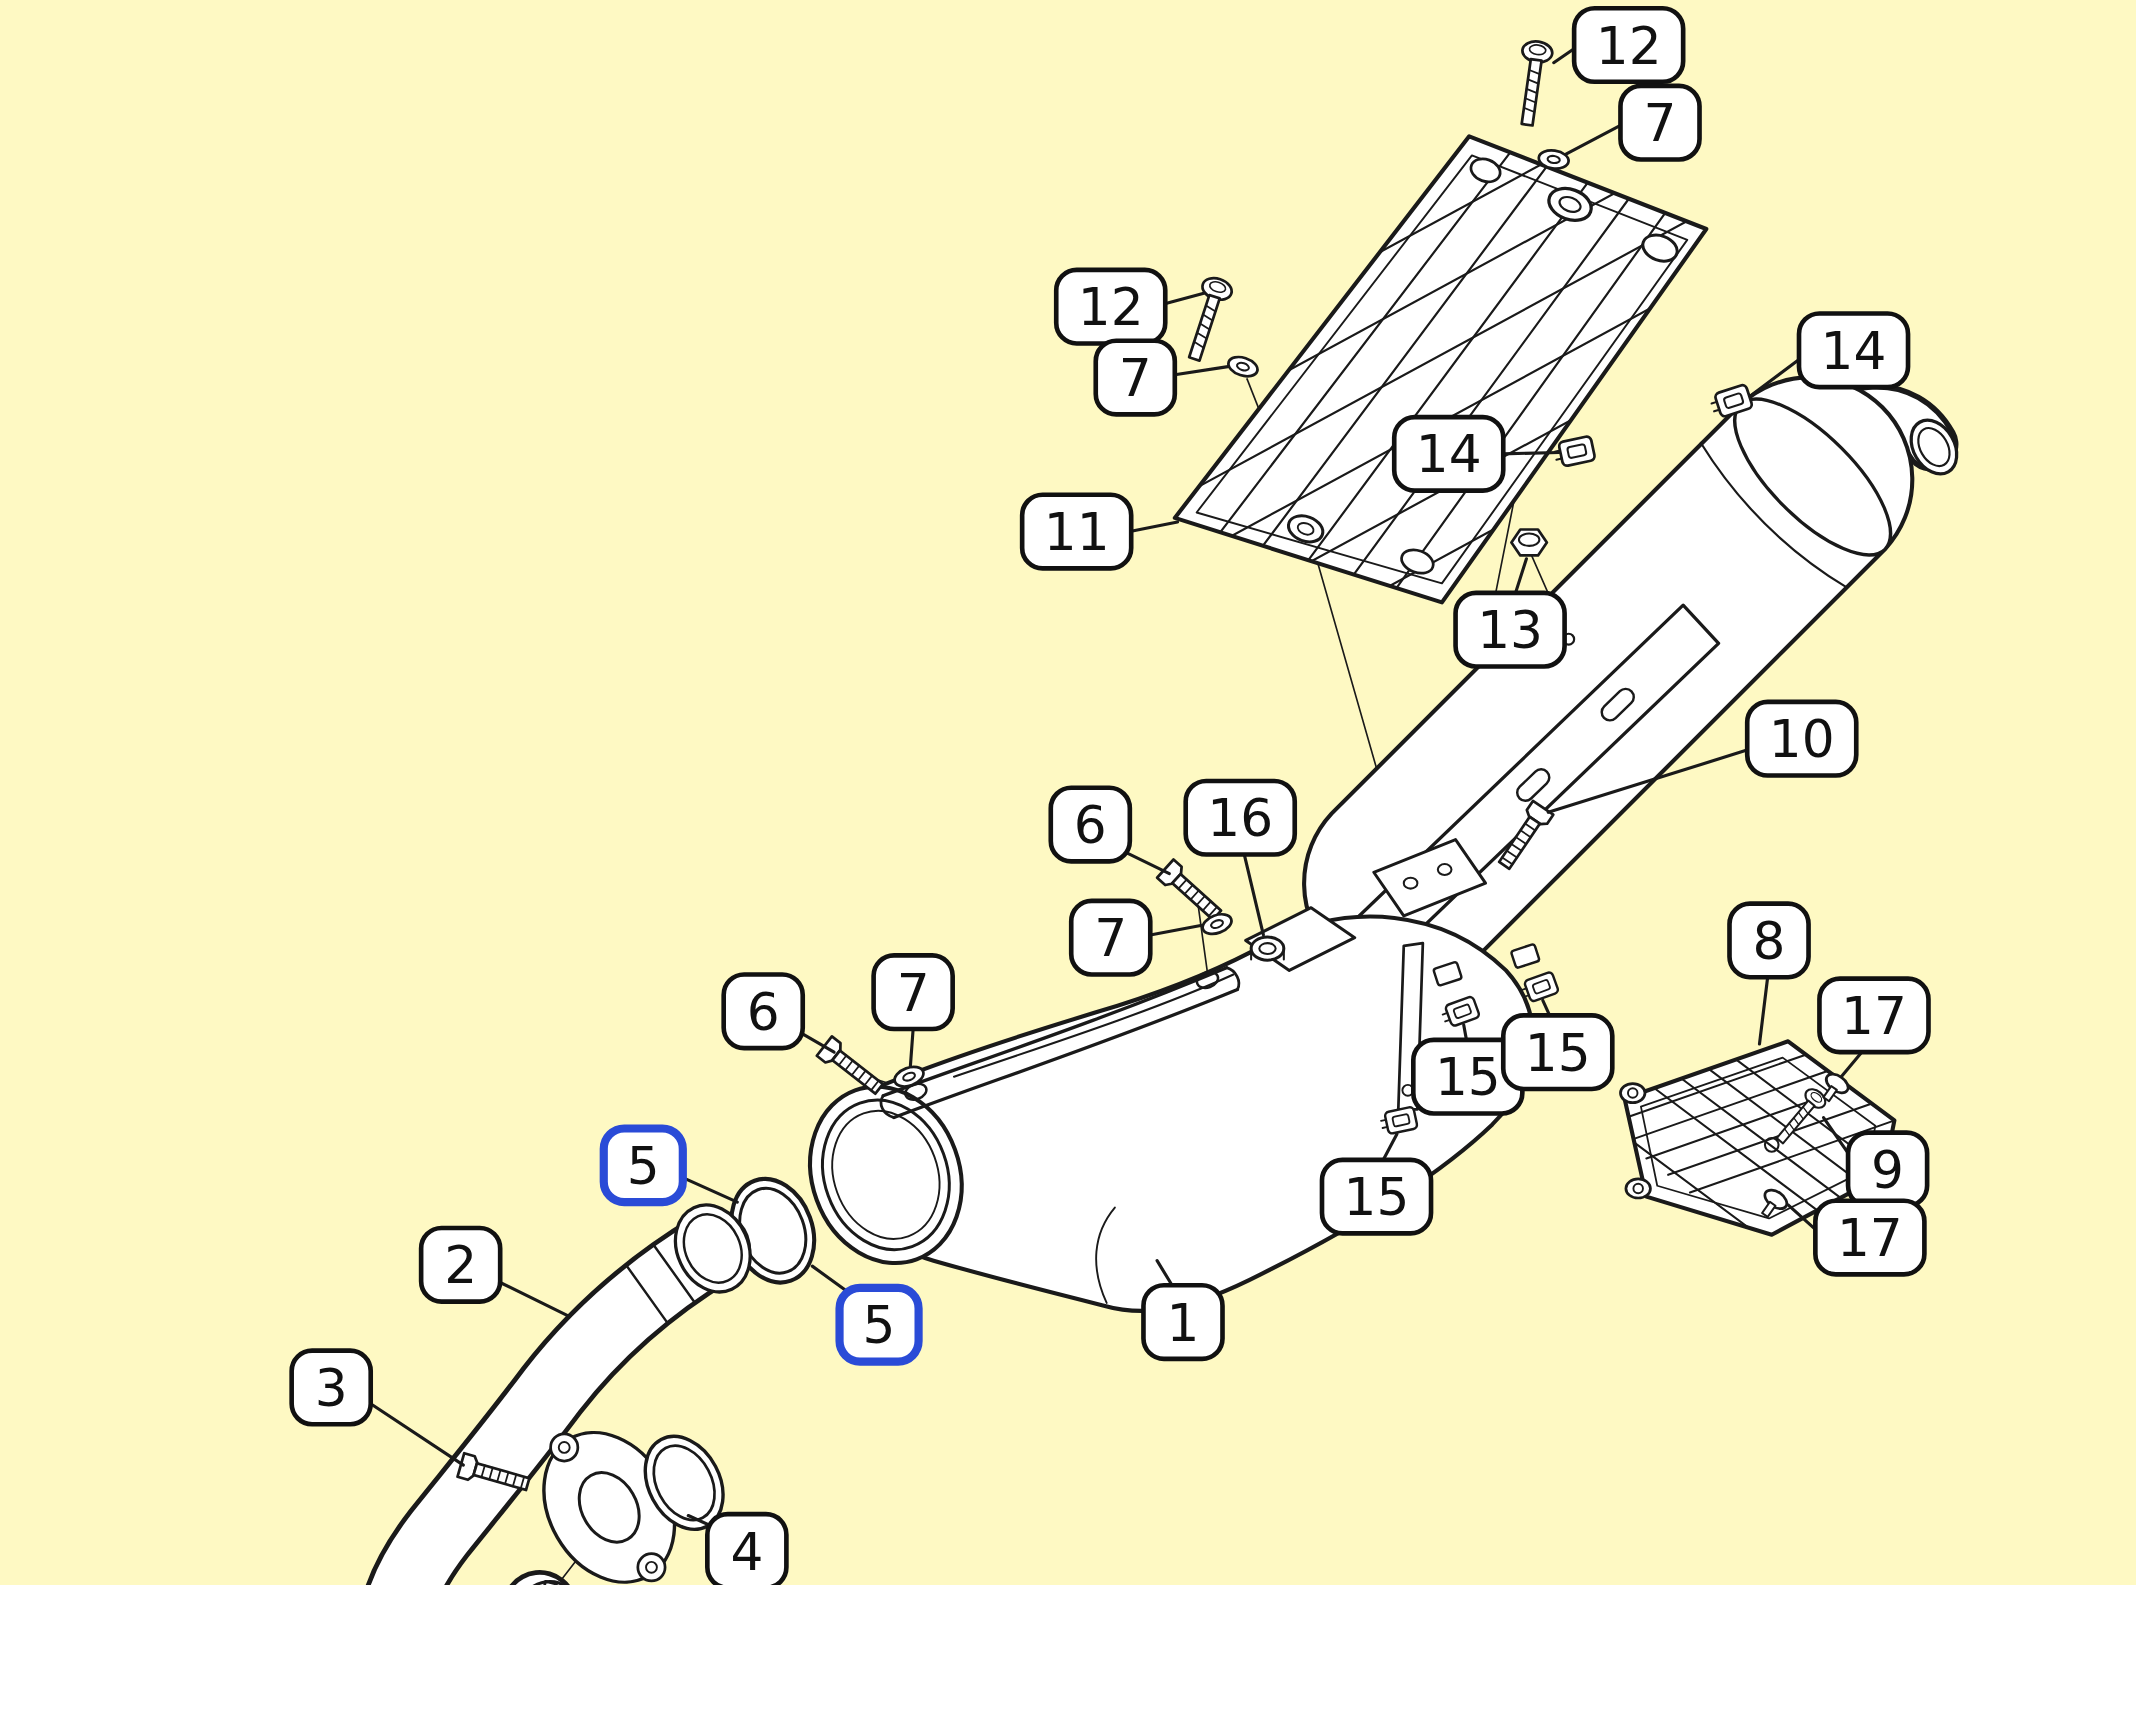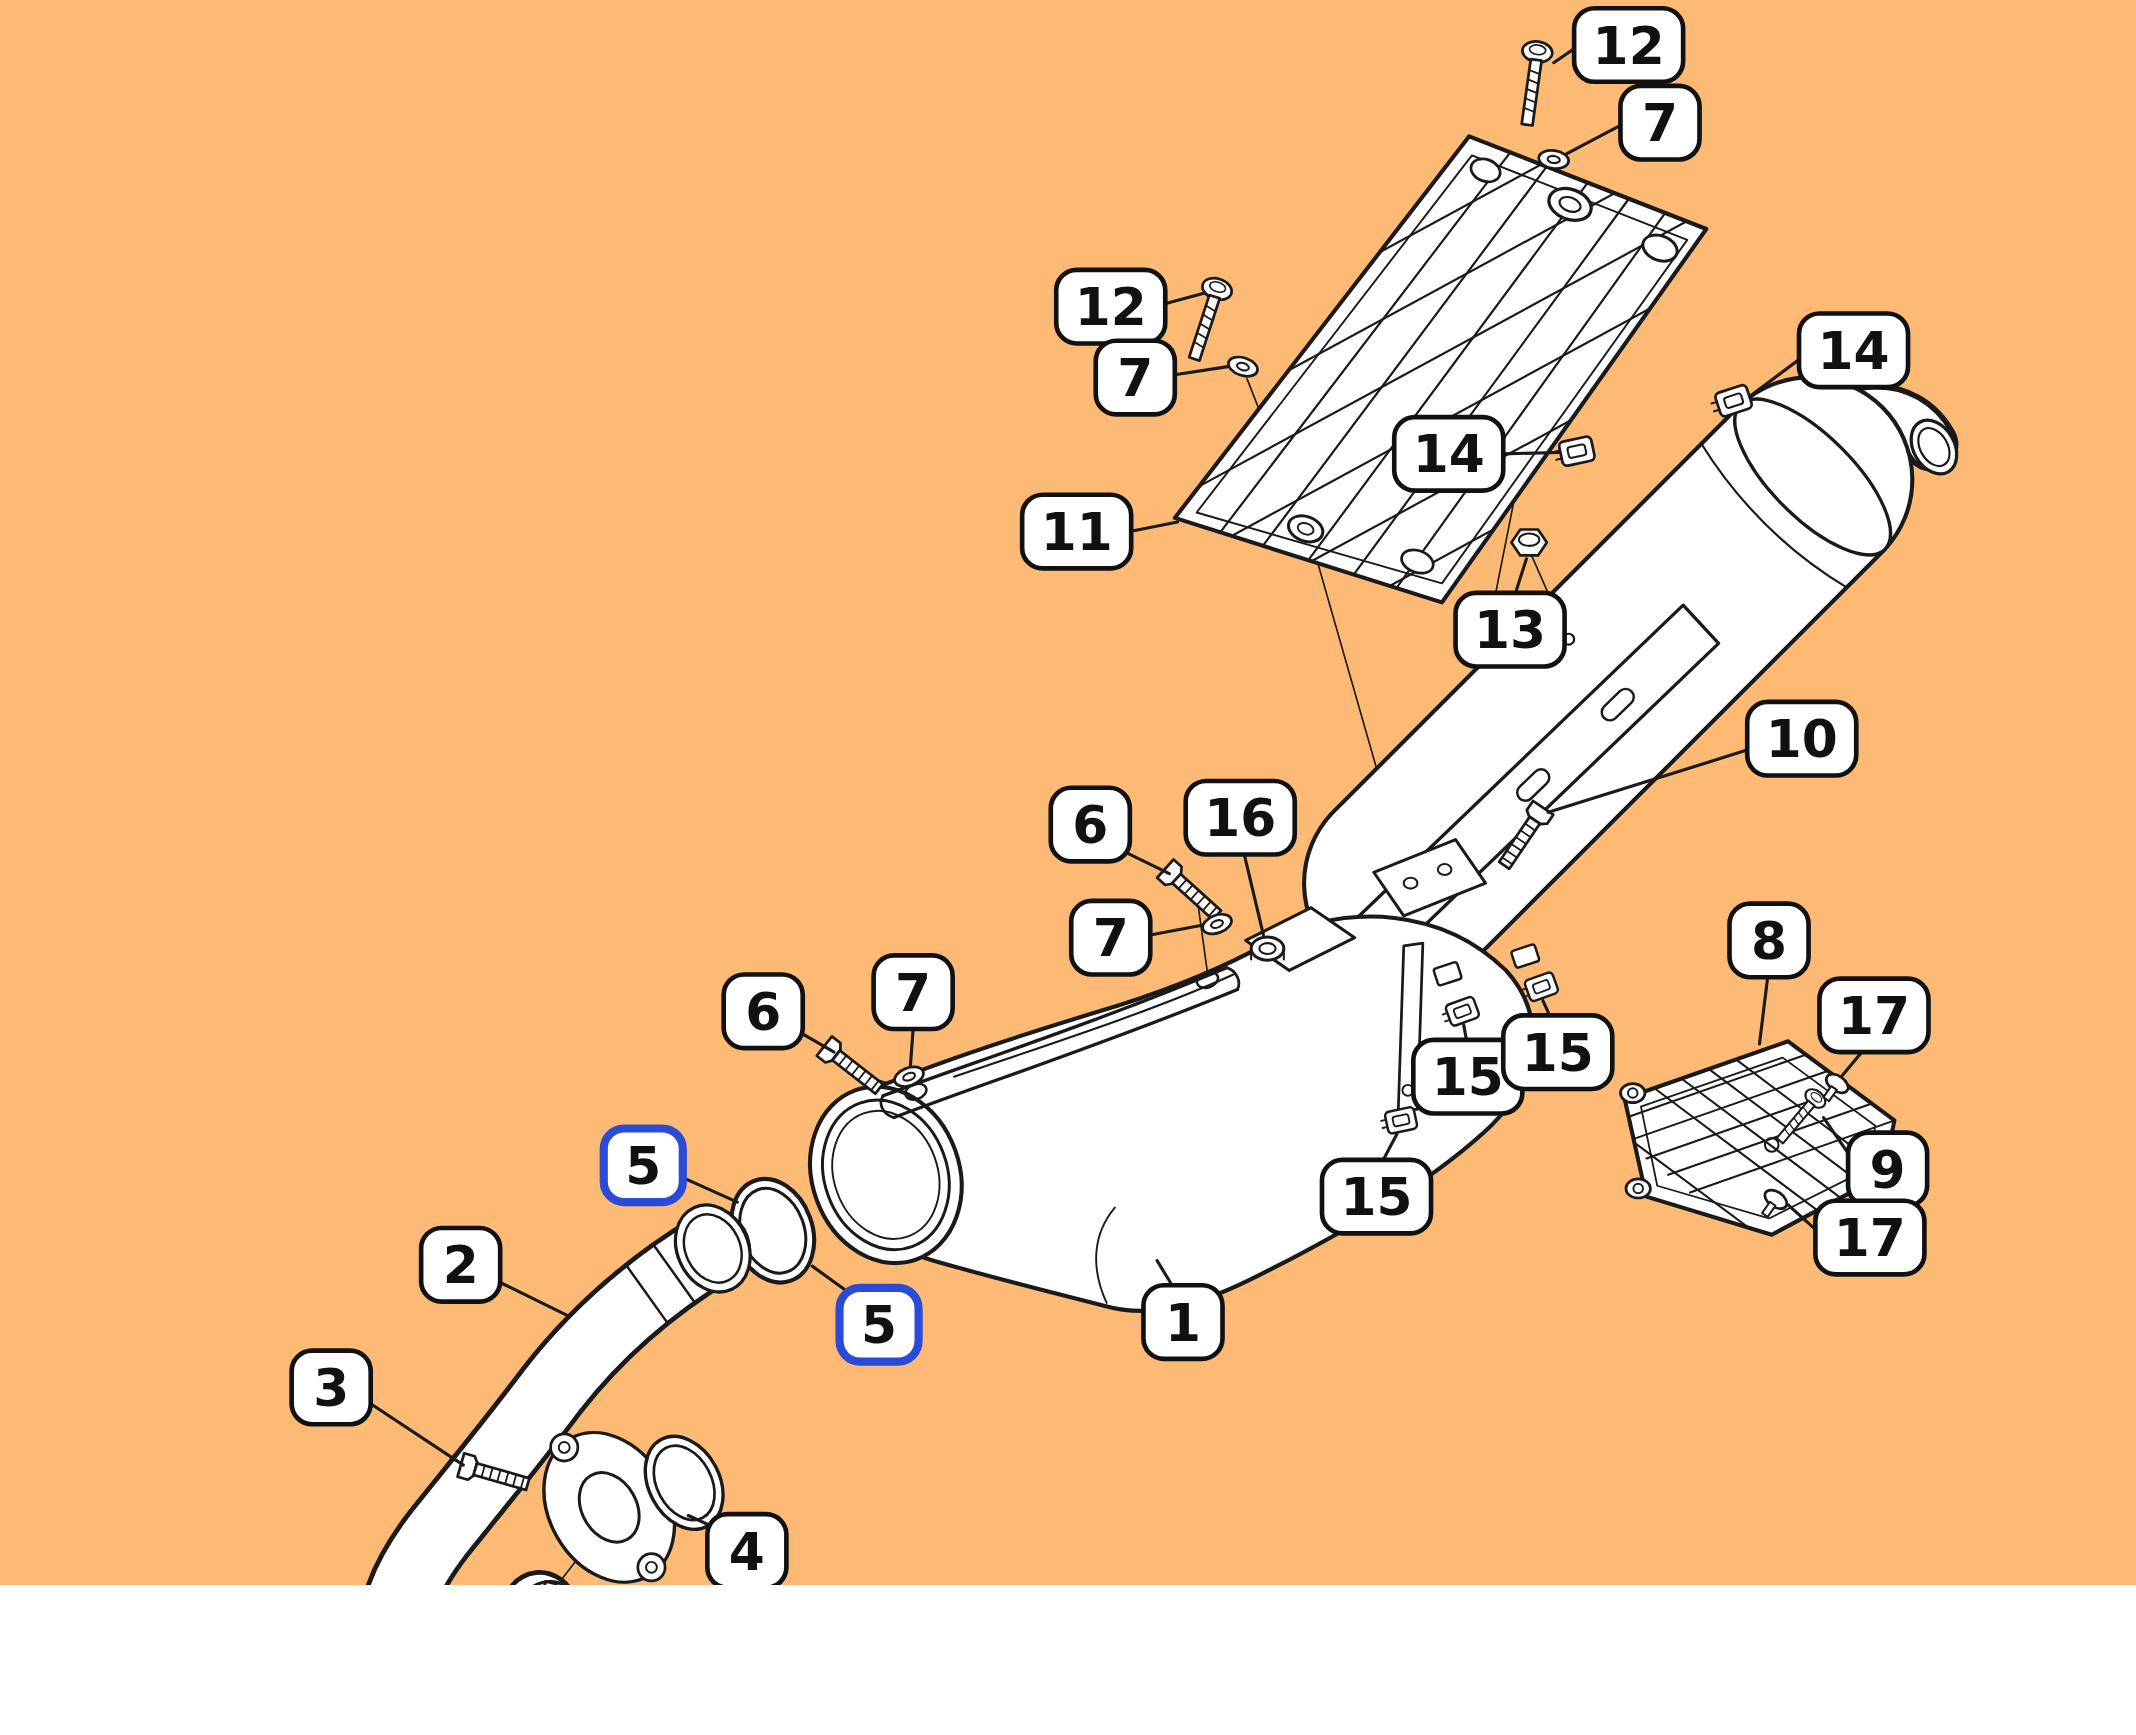--- a/index.html
+++ b/index.html
@@ -1,16 +1,16 @@
 <!DOCTYPE html>
 <html><head>
 <meta charset="utf-8">
 <style>
   html,body{margin:0;padding:0;background:#ffffff;}
-  .stage{width:2137px;height:1585px;background:#fdba74;overflow:hidden;font-weight:bold;}
+  .stage{width:2137px;height:1585px;background:#fef9c3;overflow:hidden;}
   svg{display:block;}
   text.callout-text{
     font-family:"DejaVu Sans","Liberation Sans",sans-serif;
     font-size:38px;
     fill:#111111;
     text-anchor:middle;
   }
 </style>
 </head>
 <body>

